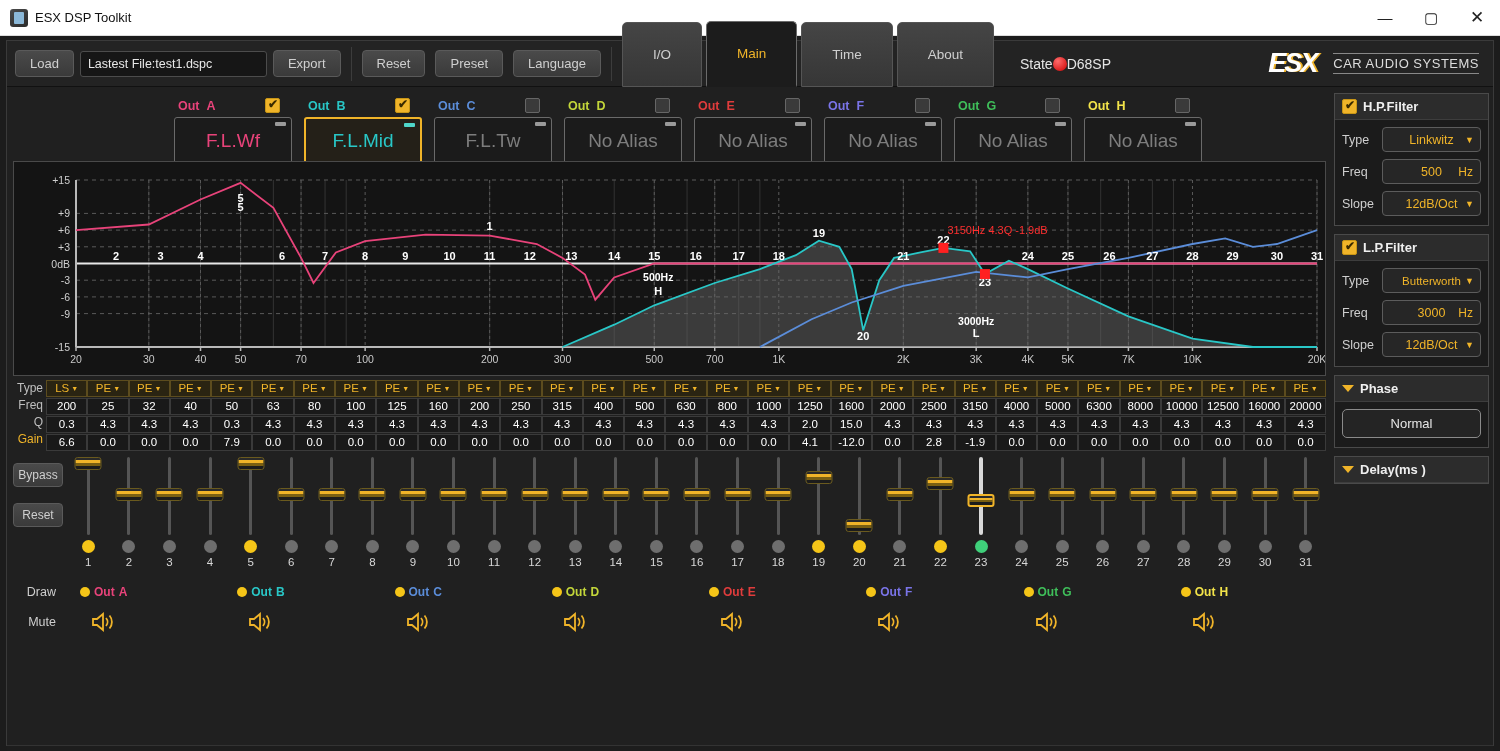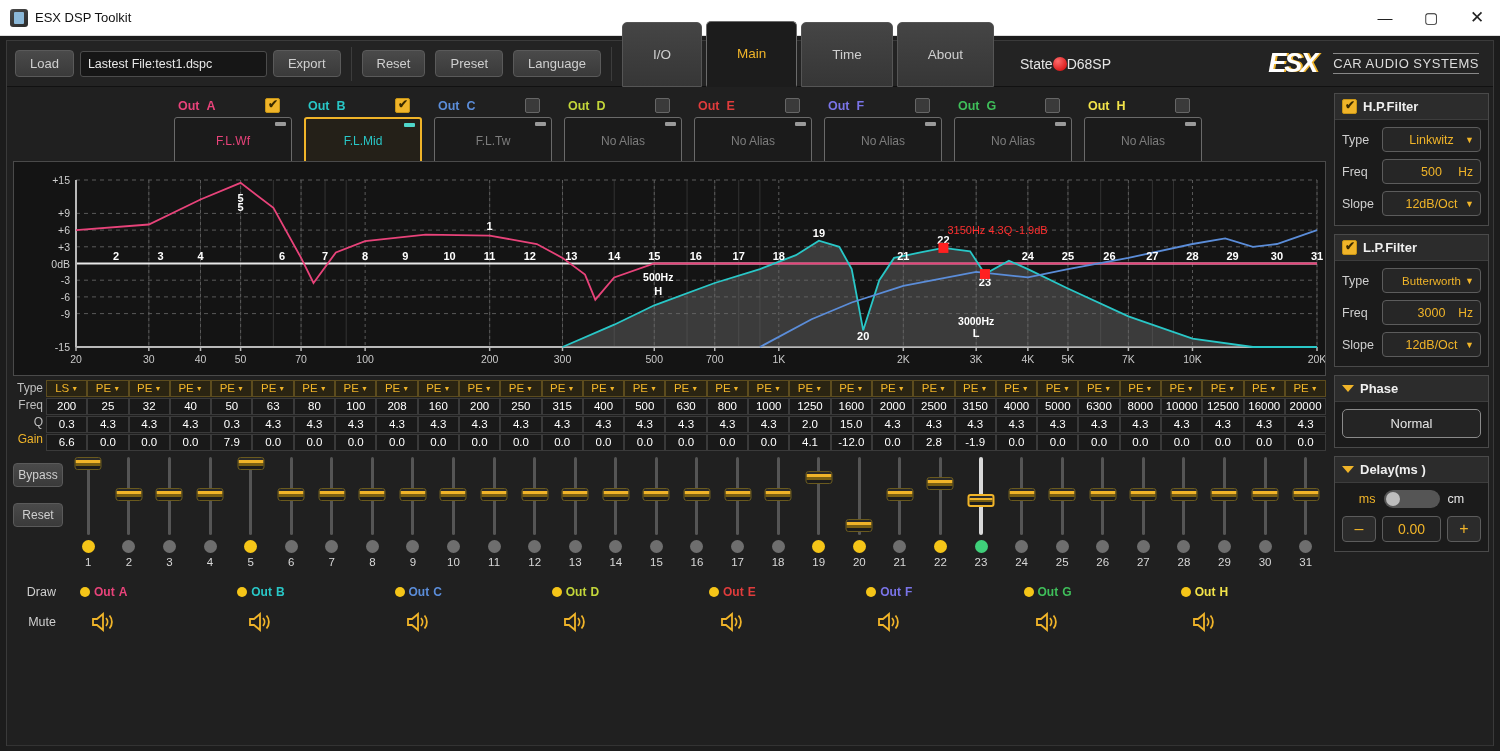--- a/index.html
+++ b/index.html
@@ -79,21 +79,21 @@
 
   
   .outs{ display:flex; height:66px; padding-left:155px; gap:0px;}
   .outcell{ width:130px; }
   .outhdr{ display:flex; align-items:center; gap:7px; font-size:12.5px; font-weight:bold; padding:5px 4px 4px 10px;}
   .chk{ width:15px;height:15px;border:1px solid #666; background:#3a3a3a; border-radius:2px; margin-left:auto; margin-right:14px;}
   .chk.on{ background:#f0b429; border-color:#c79516; position:relative;}
   .chk.on::after{ content:"✔"; position:absolute; left:2px; top:-2px; font-size:12px; color:#3a2a00;}
   .aliasbox{
     height:48px; border:1px solid #6a6a6a; border-radius:3px; background:#1b1b1b;
-    display:flex; align-items:center; justify-content:center; font-size:12px; color:#7d7d7d;
+    display:flex; align-items:center; justify-content:center; font-size:19px; color:#7d7d7d;
     margin:0 6px; position:relative;
   }
   .aliasbox.sel{ border:2px solid #f0b429; background:#242018;}
   .aliasbox .dash{ position:absolute; right:5px; top:4px; width:11px; height:4px; background:#9a9a9a; border-radius:1px;}
   .aliasbox.sel .dash{ background:#4fd6c9; }
 
   
   .graphwrap{ margin-top:2px; border:1px solid #4a4a4a; background:#141414; height:215px; position:relative;}
   .graphwrap svg{ display:block; }
 
@@ -505,21 +505,21 @@
                 </div>
                 <div class="cell">100</div>
                 <div class="cell">4.3</div>
                 <div class="cell">0.0</div>
               </div>
               <div class="eqcol">
                 <div class="cell type">
                   <span>PE</span>
                   <span class="car">▼</span>
                 </div>
-                <div class="cell">208</div>
+                <div class="cell">125</div>
                 <div class="cell">4.3</div>
                 <div class="cell">0.0</div>
               </div>
               <div class="eqcol">
                 <div class="cell type">
                   <span>PE</span>
                   <span class="car">▼</span>
                 </div>
                 <div class="cell">160</div>
                 <div class="cell">4.3</div>
@@ -1123,32 +1123,20 @@
         <div class="panel-body">
           <div class="normalbtn">Normal</div>
         </div>
       </div>
 
       <div class="panel">
         <div class="panel-hdr">
           <span class="tri"></span>
           <span>Delay(ms )</span>
         </div>
-        <div class="panel-body">
-          <div class="delayrow">
-            <span style="color:#f0b429;font-size:12.5px">ms</span>
-            <span class="toggle"></span>
-            <span style="color:#e5e5e5;font-size:12.5px">cm</span>
-          </div>
-          <div style="display:flex;gap:6px;">
-            <div class="stepbtn">–</div>
-            <div class="delayval">0.00</div>
-            <div class="stepbtn">+</div>
-          </div>
-        </div>
       </div>
 
     </div>
   </div>
 
   <div class="bottom">
     
     
     
     

